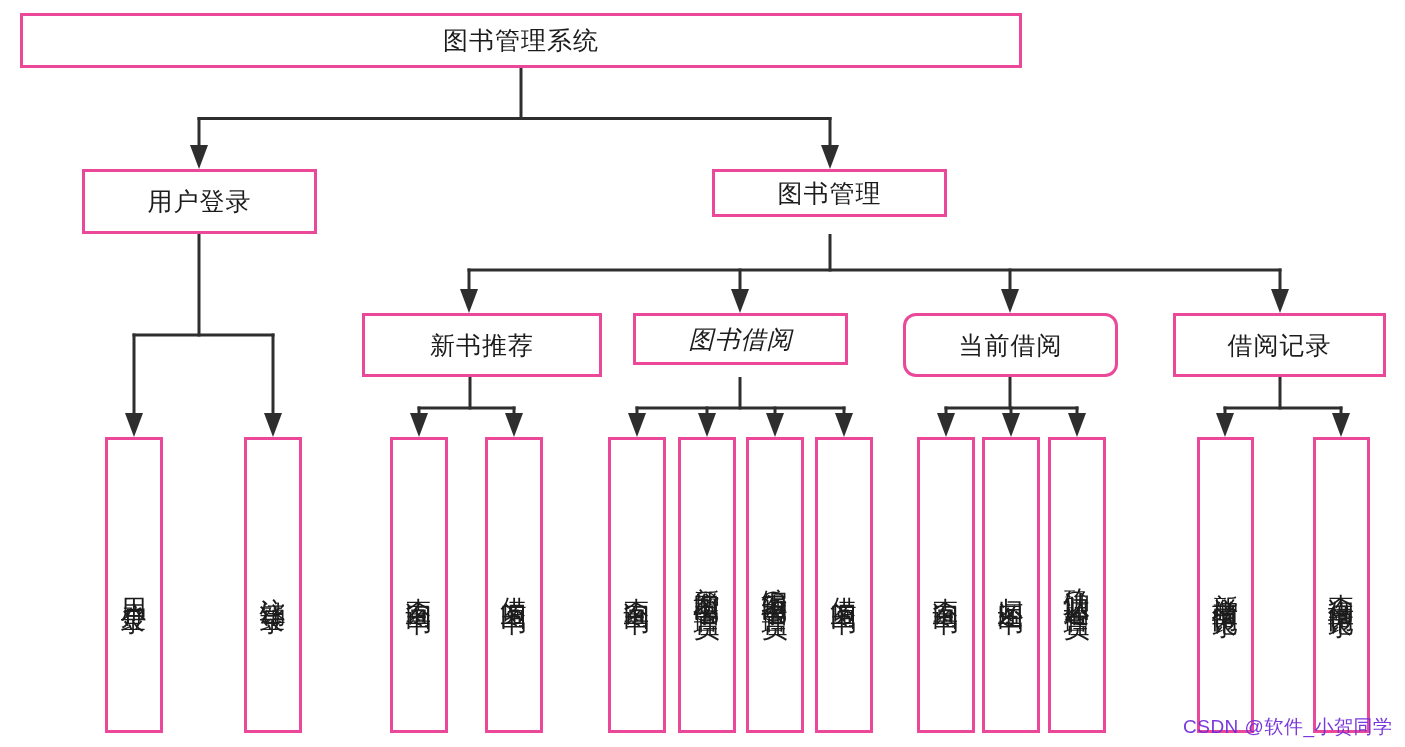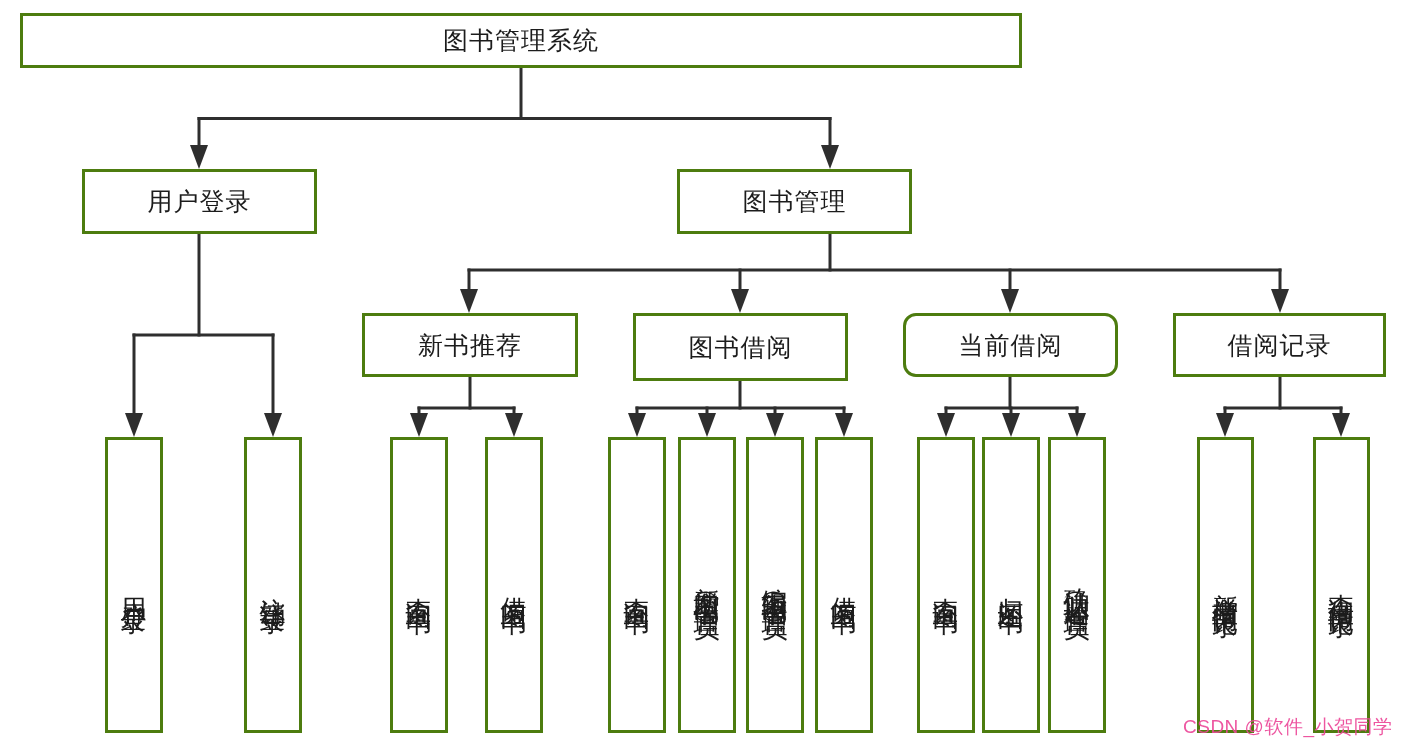--- a/index.html
+++ b/index.html
@@ -17,21 +17,21 @@
   }
   .connectors {
     position: absolute;
     left: 0;
     top: 0;
     pointer-events: none;
   }
   .box {
     position: absolute;
     box-sizing: border-box;
-    border: 3px solid #4d7c0f;
+    border: 3px solid #ec4899;
     background: #ffffff;
     display: flex;
     align-items: center;
     justify-content: center;
     color: #1c1c1c;
   }
   .box.h span {
     font-size: 25px;
     letter-spacing: 1px;
     white-space: nowrap;
@@ -42,21 +42,21 @@
     font-size: 26px;
     letter-spacing: 4px;
     line-height: 1;
   }
   .watermark {
     position: absolute;
     left: 1183px;
     top: 714px;
     font-size: 19px;
     letter-spacing: 0.5px;
-    color: #ec4899;
+    color: #6d28d9;
     opacity: 0.92;
     white-space: nowrap;
     z-index: 5;
   }
 </style>
 </head>
 <body>
 
 <div class="canvas">
 
@@ -124,28 +124,28 @@
     </g>
   </svg>
 
   <div class="box h" style="left:20px; top:13px; width:1002px; height:55px;">
     <span>图书管理系统</span>
   </div>
 
   <div class="box h" style="left:82px; top:169px; width:235px; height:65px;">
     <span>用户登录</span>
   </div>
-  <div class="box h" style="left:677px; top:169px; width:235px; height:65px;">
+  <div class="box h" style="left:712px; top:169px; width:235px; height:48px;">
     <span>图书管理</span>
   </div>
 
-  <div class="box h" style="left:362px; top:313px; width:216px; height:64px;">
+  <div class="box h" style="left:362px; top:313px; width:240px; height:64px;">
     <span>新书推荐</span>
   </div>
-  <div class="box h" style="left:633px; top:313px; width:215px; height:68px;">
+  <div class="box h" style="left:633px; top:313px; width:215px; height:52px;font-style:italic;">
     <span>图书借阅</span>
   </div>
   <div class="box h" style="left:903px; top:313px; width:215px; height:64px;border-radius:13px;">
     <span>当前借阅</span>
   </div>
   <div class="box h" style="left:1173px; top:313px; width:213px; height:64px;text-align:right;">
     <span>借阅记录</span>
   </div>
 
   <div class="box v" style="left:105px; top:437px; width:58px; height:296px;">

